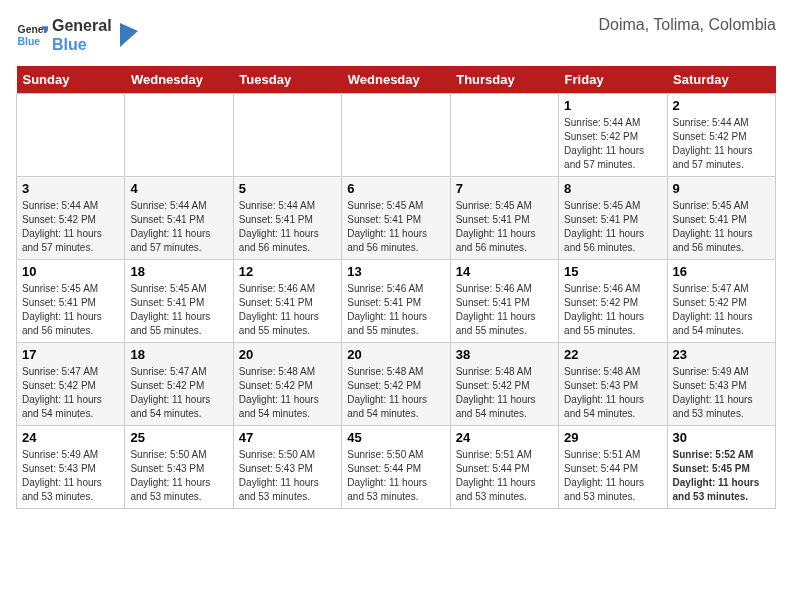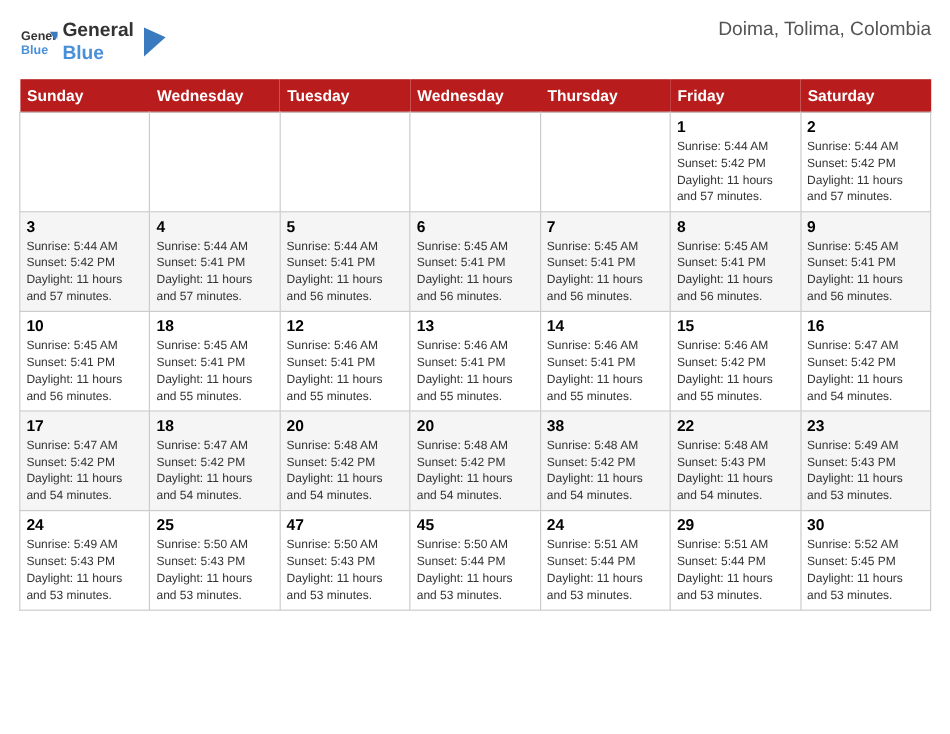--- a/index.html
+++ b/index.html
@@ -325,20 +325,20 @@
         </td>
         <td>
           <span class="day-num">29</span>
           <div class="day-info" style="white-space: pre-line;">Sunrise: 5:51 AM
 Sunset: 5:44 PM
 Daylight: 11 hours
 and 53 minutes.</div>
         </td>
         <td>
           <span class="day-num">30</span>
-          <div class="day-info" style="white-space: pre-line;">Sunrise: 5:52 AM
+          <div class="day-info" style="white-space: pre-line; font-weight: bold;">Sunrise: 5:52 AM
 Sunset: 5:45 PM
 Daylight: 11 hours
 and 53 minutes.</div>
         </td>
       </tr>
     </tbody>
 </table>
 
 </body></html>

